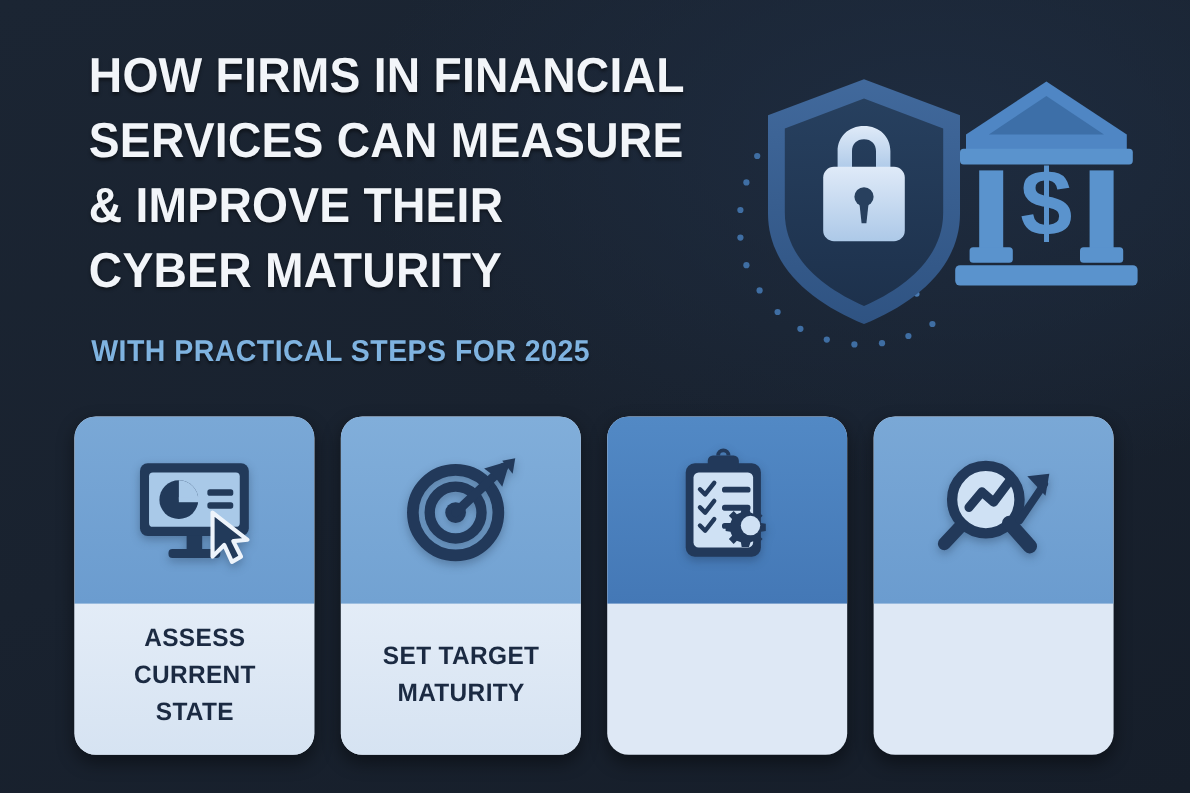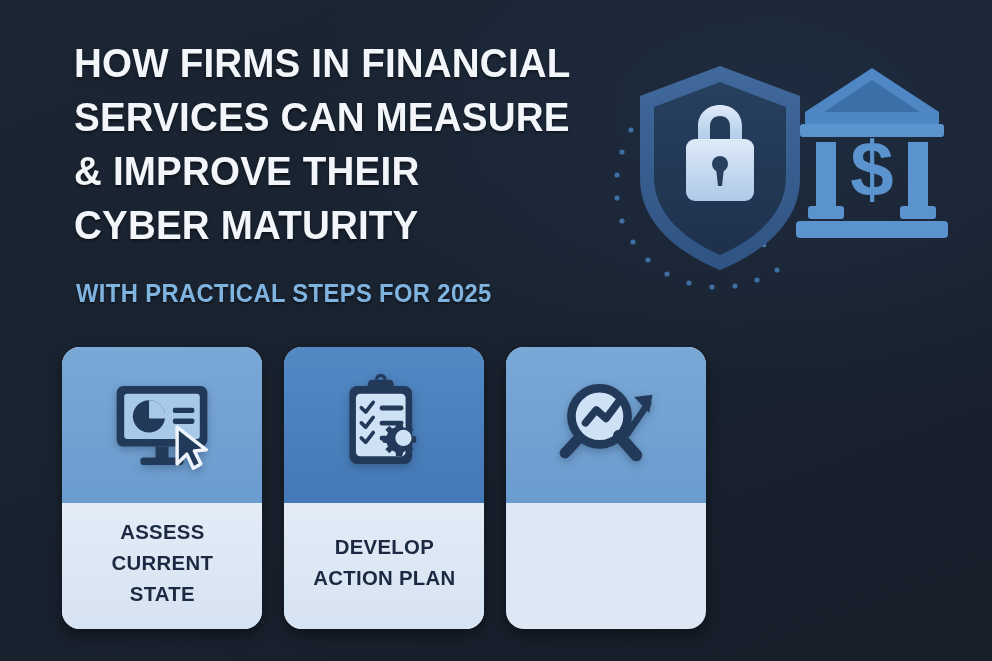--- a/index.html
+++ b/index.html
@@ -195,20 +195,38 @@
       </div>
       <div class="card-body">
         <div class="card-label">
           <div>ASSESS</div>
           <div>CURRENT</div>
           <div>STATE</div>
         </div>
       </div>
     </div>
 
+    <div class="card">
+      <div class="card-head" style="background:linear-gradient(180deg,#81aeda 0%,#72a2d2 100%)">
+        <svg viewBox="0 0 100 100">
+          <circle cx="46" cy="52" r="33" fill="none" stroke="#22395a" stroke-width="9"></circle>
+          <circle cx="46" cy="52" r="20" fill="none" stroke="#22395a" stroke-width="8"></circle>
+          <circle cx="46" cy="52" r="8" fill="#22395a"></circle>
+          <line x1="46" y1="52" x2="83" y2="17" stroke="#22395a" stroke-width="7" stroke-linecap="round"></line>
+          <path d="M68 18 L88 12 L82 32 L76 24 Z" fill="#22395a"></path>
+          <path d="M82 12 L92 10 L90 22 Z" fill="#22395a"></path>
+        </svg>
+      </div>
+      <div class="card-body">
+        <div class="card-label">
+          <div>SET TARGET</div>
+          <div>MATURITY</div>
+        </div>
+      </div>
+    </div>
 
     <div class="card">
       <div class="card-head" style="background:linear-gradient(180deg,#5289c5 0%,#4478b6 100%)">
         <svg viewBox="0 0 100 100">
           <rect x="18" y="14" width="58" height="72" rx="7" fill="#22395a"></rect>
           <rect x="24" y="21" width="46" height="58" rx="4" fill="#cfe1f4"></rect>
           <rect x="35" y="8" width="24" height="12" rx="4" fill="#22395a"></rect>
           <path d="M43 8 a4 4 0 0 1 8 0" fill="none" stroke="#22395a" stroke-width="3"></path>
           <path d="M29 34 l4 4 l7 -9" fill="none" stroke="#22395a" stroke-width="3.4" stroke-linecap="round" stroke-linejoin="round"></path>
           <path d="M29 48 l4 4 l7 -9" fill="none" stroke="#22395a" stroke-width="3.4" stroke-linecap="round" stroke-linejoin="round"></path>
@@ -218,26 +236,20 @@
           <rect x="46" y="60" width="16" height="4.5" rx="2" fill="#22395a"></rect>
           <g transform="translate(68,65)">
             <path d="M0 -21 L5 -19 L9 -23 L15 -17 L11 -13 L13 -8 L19 -7 L19 2 L13 3
                      L11 8 L15 12 L9 18 L5 14 L0 16 L-2 22 L-11 22 L-12 16 L-17 14
                      L-21 18 L-27 12 L-23 8 L-25 3 L-31 2 L-31 -7 L-25 -8 L-23 -13
                      L-27 -17 L-21 -23 L-17 -19 L-12 -21 L-11 -27 L-2 -27 Z" fill="#22395a" transform="scale(0.62)"></path>
             <circle cx="0" cy="-3" r="7.5" fill="#cfe1f4"></circle>
           </g>
         </svg>
       </div>
-      <div class="card-body">
-        <div class="card-label">
-          <div>DEVELOP</div>
-          <div>ACTION PLAN</div>
-        </div>
-      </div>
     </div>
 
     <div class="card">
       <div class="card-head" style="background:linear-gradient(180deg,#7aa8d6 0%,#6b9ccf 100%)">
         <svg viewBox="0 0 100 100">
           <circle cx="44" cy="42" r="26" fill="#cfe1f4" stroke="#22395a" stroke-width="8"></circle>
           <path d="M31 48 L41 36 L50 44 L62 28" fill="none" stroke="#22395a" stroke-width="7" stroke-linecap="round" stroke-linejoin="round"></path>
           <line x1="25" y1="62" x2="12" y2="76" stroke="#22395a" stroke-width="10" stroke-linecap="round"></line>
           <line x1="62" y1="60" x2="78" y2="78" stroke="#22395a" stroke-width="11" stroke-linecap="round"></line>
           <line x1="70" y1="58" x2="89" y2="30" stroke="#22395a" stroke-width="6" stroke-linecap="round"></line>

